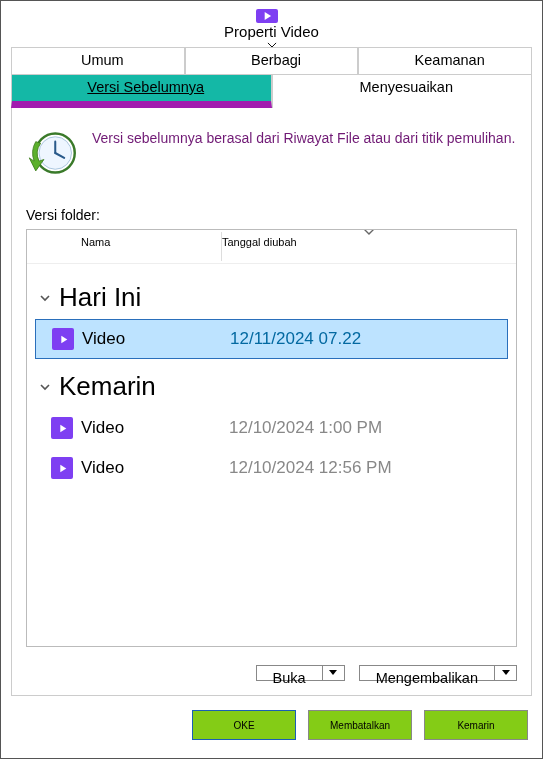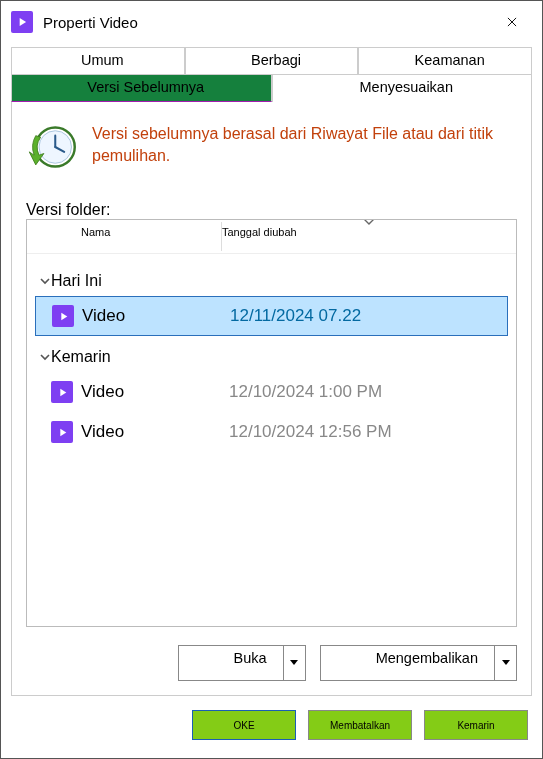--- a/index.html
+++ b/index.html
@@ -1,64 +1,64 @@
 <!DOCTYPE html>
 <html><head>
 <meta charset="utf-8">
 <style>
 * { box-sizing: border-box; margin: 0; padding: 0; font-family: "Segoe UI", Tahoma, sans-serif; }
 body { background: #fff; width: 543px; height: 759px; overflow: hidden; }
 
 .dialog { width: 543px; height: 759px; border: 1px solid #555; background: #fff; display: flex; flex-direction: column; }
 
-.titlebar { height: 42px; display: flex; align-items: center; padding: 0 10px; }
+.titlebar { height: 42px; display: flex; align-items: center; padding: 8px 10px; flex-direction: column; }
 .titlebar .app-icon { width: 22px; height: 22px; background: #7e3ff2; border-radius: 2px; display:flex; align-items:center; justify-content:center; margin-right: 10px; }
 .titlebar .app-icon svg { width: 14px; height: 14px; }
 .titlebar .title { font-size: 15px; flex: 1; color: #000; }
 .titlebar .close { width: 40px; height: 30px; display:flex; align-items:center; justify-content:center; cursor:pointer; }
 .titlebar .close svg { width: 14px; height: 14px; }
 
 .tabs-wrap { padding: 4px 10px 0 10px; }
 .tabs-row { display:flex; }
 .tab { flex:1; text-align:center; padding: 4px 0 6px 9px; font-size: 14.5px; border:1px solid #ccc; border-bottom:none; background:#fff; cursor:pointer; position:relative; }
 .tabs-row.row1 .tab { border-bottom:1px solid #ccc; }
 .tabs-row.row2 .tab { border-top:none; }
 .tab.wide { flex: 1.1; }
-.tab.active { background:#15803d; border-bottom:1px solid #a21caf; z-index:2; }
+.tab.active { background:#14b8a6; border-bottom:7px solid #a21caf; z-index:2;text-decoration:underline; }
 
 .tab-body { border:1px solid #ccc; border-top:none; margin: -1px 10px 0 10px; padding: 20px 14px 14px 14px; flex:1; display:flex; flex-direction:column; min-height:0; }
 
 .desc-row { display:flex; gap: 14px; margin-bottom: 28px; }
 .clock-icon { width:52px; height:52px; flex-shrink:0; }
-.desc-text { font-size: 16px; line-height: 1.4; color:#c2410c; padding-top: 2px; }
+.desc-text { font-size: 14px; line-height: 1.4; color:#701a75; padding-top: 2px; }
 
-.label-row { font-size:16px; }
+.label-row { font-size:14px; margin-bottom: 6px; }
 
 .list-frame { border:1px solid #bbb; flex:1; min-height:0; display:flex; flex-direction:column; position:relative; overflow:hidden; }
 .list-header { display:flex; height:34px; border-bottom:1px solid #eee; font-size:11px; }
 .list-header .col { padding: 6px 0 0 0; position:relative; }
 .list-header .col.name { flex: 0 0 195px; text-align:left; padding-left: 54px; }
 .list-header .col.date { flex:1; text-align:left; }
 .list-header .divider { position:absolute; right:0; top:2px; bottom:2px; width:1px; background:#ddd; }
 .list-header .chev { position:absolute; left:50%; top:-2px; transform:translateX(-50%); }
 
 .list-body { padding: 6px 8px; font-size:17px; }
 .group { margin-top: 4px; }
-.group-header { display:flex; align-items:center; gap:0; padding: 8px 4px 6px 4px; font-size:16px; }
+.group-header { display:flex; align-items:center; gap:8px; padding: 8px 4px 6px 4px; font-size:26px; }
 .group-header .chev { width:12px; height:12px; }
 .item-row { display:flex; align-items:center; height:40px; padding-left: 16px; gap: 8px; cursor:default; }
 .item-row.selected { background:#bde3ff; border:1px solid #2a6fbb; }
 .item-row .folder-icon { width:22px; height:22px; background:#7e3ff2; border-radius:2px; display:flex; align-items:center; justify-content:center; flex-shrink:0; }
 .item-row .folder-icon svg { width:13px; height:13px; }
 .item-row .name-cell { flex:0 0 140px; font-size:17px; }
 .item-row .date-cell { flex:1; font-size:17px; color:#0369a1; }
 .item-row.faded .date-cell { color:#888; }
 
 .action-row { display:flex; justify-content:flex-end; gap:14px; margin-top:18px; }
-.split-btn { display:flex; border:1px solid #888; height:36px; background:#fff; cursor:pointer;padding-left:39px; }
+.split-btn { display:flex; border:1px solid #888; height:16px; background:#fff; cursor:pointer; }
 .split-btn .lbl { padding: 4px 16px 0 16px; font-size:14.5px; text-align:center; }
 .split-btn .arrow { width:22px; border-left:1px solid #888; display:flex; align-items:center; justify-content:center; }
 
 .footer { display:flex; justify-content:flex-end; gap:12px; padding: 14px 14px 18px 14px; }
 .btn { height:30px; min-width:104px; border:1px solid #888; background:#84cc16; font-size:10px; cursor:pointer; }
 .btn.primary { border:1.5px solid #1a5fb4; }
 
 </style>
 </head>
 <body>

